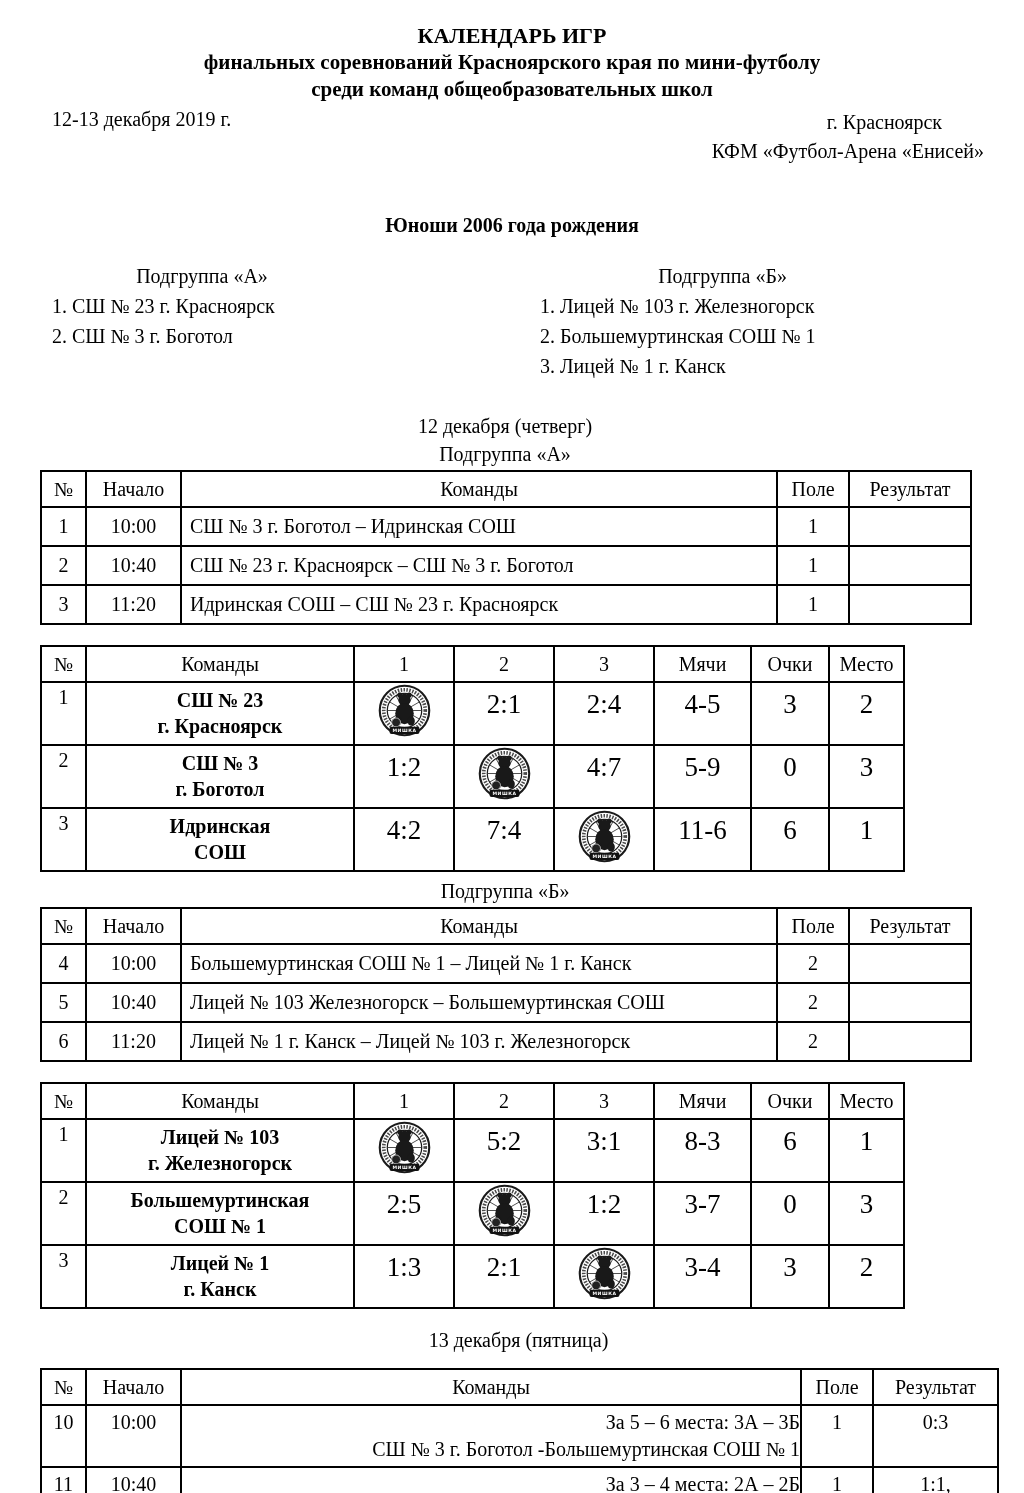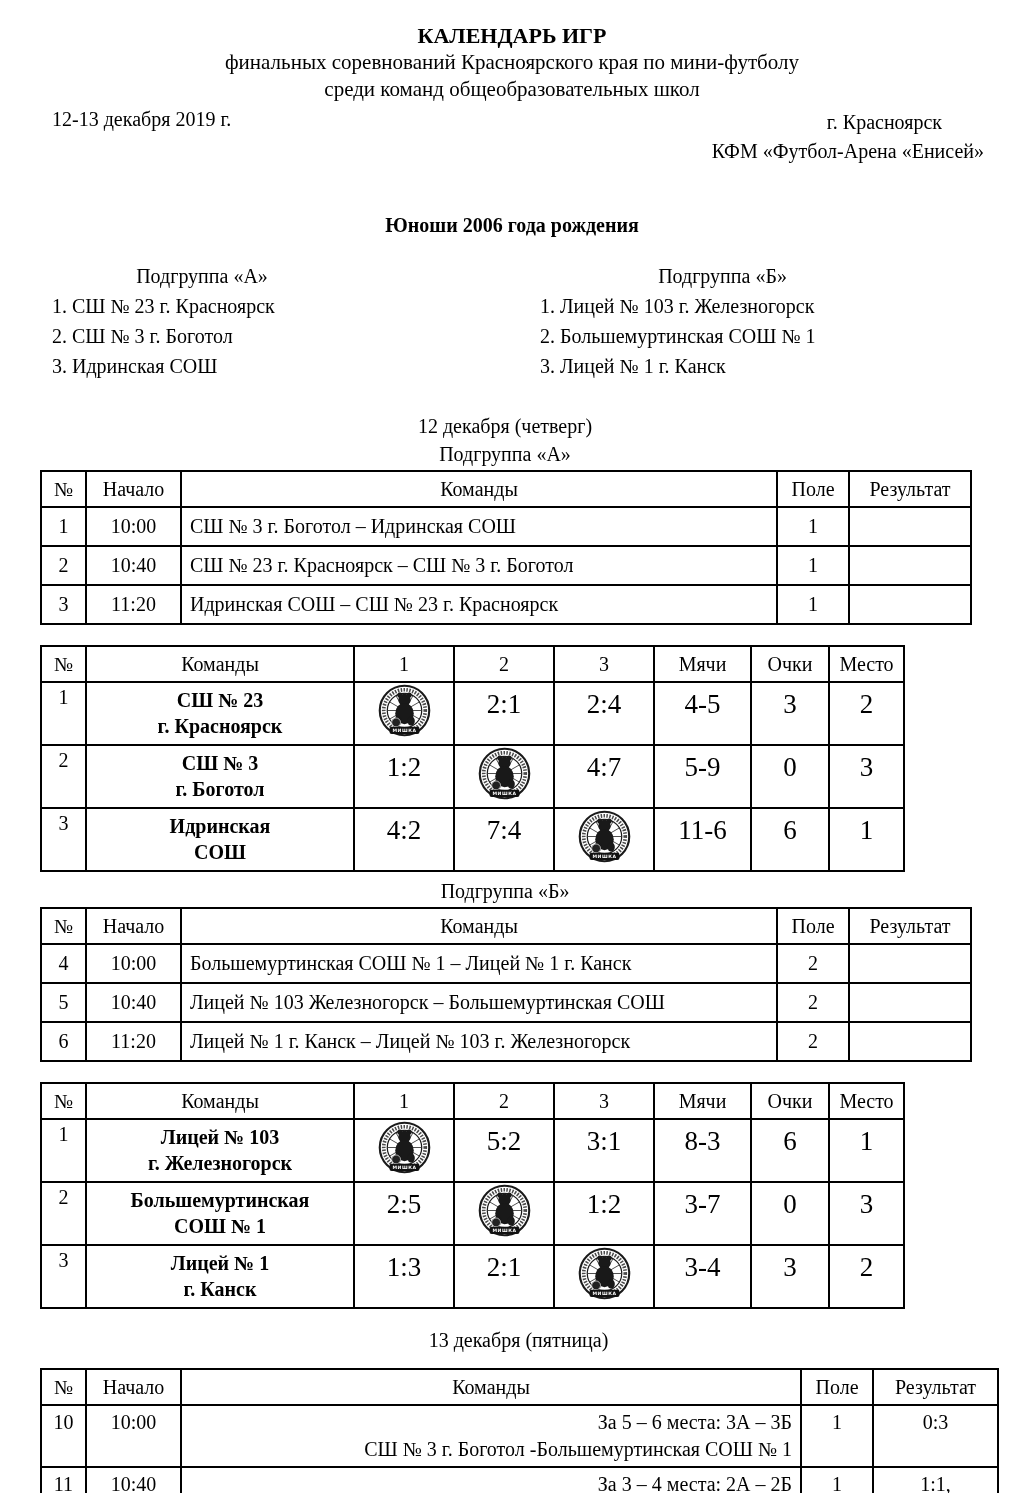--- a/index.html
+++ b/index.html
@@ -2,21 +2,21 @@
 <html lang="ru"><head>
 <meta charset="utf-8">
 <style>
   html,body { margin:0; padding:0; background:#ffffff; }
   body { width:1024px; color:#000; font-family:"Liberation Serif", serif; font-size:20px; }
   .page { box-sizing:border-box; width:1024px; padding:22px 40px 40px 40px; }
 
   
   .doc-header { width:944px; text-align:center; }
   .doc-title { font-size:22px; font-weight:bold; line-height:27px; }
-  .doc-sub { font-size:21px; font-weight:normal; line-height:27px; }
+  .doc-sub { font-size:21px; font-weight:bold; line-height:27px; }
   .header-meta { display:flex; justify-content:space-between; margin-top:5px; width:944px; }
   .meta-left { font-size:20px; padding-left:12px; }
   .meta-right { text-align:right; font-size:20px; line-height:29px; }
   .meta-city { padding-right:42px; }
 
   .category-title { width:944px; text-align:center; font-weight:bold; font-size:20px; margin-top:48px; }
 
   
   .subgroups { display:flex; margin-top:24px; }
   .subgroup-col-a { margin-left:12px; width:300px; }
@@ -40,21 +40,21 @@
   .standings { width:863px; margin-top:20px; }
   .standings th { height:34px; text-align:center; }
   .standings td { height:55px; vertical-align:top; text-align:center; }
   .standings .rank-cell { padding-top:3px; }
   .standings .team-cell { font-weight:bold; white-space:pre-line; line-height:26px; padding-top:4px; }
   .standings .big-cell { font-size:27px; line-height:1.15; padding-top:6px; font-family:"Liberation Serif", serif; }
   .emblem { display:block; width:53px; height:53px; margin:1px auto 0 auto; }
 
   .sched-day2 { width:957px; margin-top:16px; }
   .sched-day2 th { height:34px; text-align:center; }
-  .sched-day2 td { vertical-align:top; text-align:center; line-height:27px; padding:3px 8px; }
+  .sched-day2 td { vertical-align:top; text-align:center; line-height:27px; padding:3px 0; }
   .sched-day2 td.teams-cell { text-align:right; padding-left:8px; white-space:pre-line; }
   .sched-day2 td.result-cell { white-space:pre-line; }
 
   .hidden-defs { position:absolute; width:0; height:0; overflow:hidden; }
 </style>
 </head>
 <body>
 
 <svg class="hidden-defs" xmlns="http://www.w3.org/2000/svg" xmlns:xlink="http://www.w3.org/1999/xlink" aria-hidden="true">
   <defs>
@@ -106,21 +106,20 @@
     </div>
   </div>
 
   <div class="category-title">Юноши 2006 года рождения</div>
 
   <div class="subgroups">
     <div class="subgroup-col-a">
       <div class="subgroup-title">Подгруппа «А»</div>
       <div class="subgroup-list">1. СШ № 23 г. Красноярск</div>
       <div class="subgroup-list">2. СШ № 3 г. Боготол</div>
-      <div class="subgroup-list">3. Идринская СОШ</div>
     </div>
     <div class="subgroup-col-b">
       <div class="subgroup-title">Подгруппа «Б»</div>
       <div class="subgroup-list">1. Лицей № 103 г. Железногорск</div>
       <div class="subgroup-list">2. Большемуртинская СОШ № 1</div>
       <div class="subgroup-list">3. Лицей № 1 г. Канск</div>
     </div>
   </div>
 
   <div class="day-title">12 декабря (четверг)</div>

